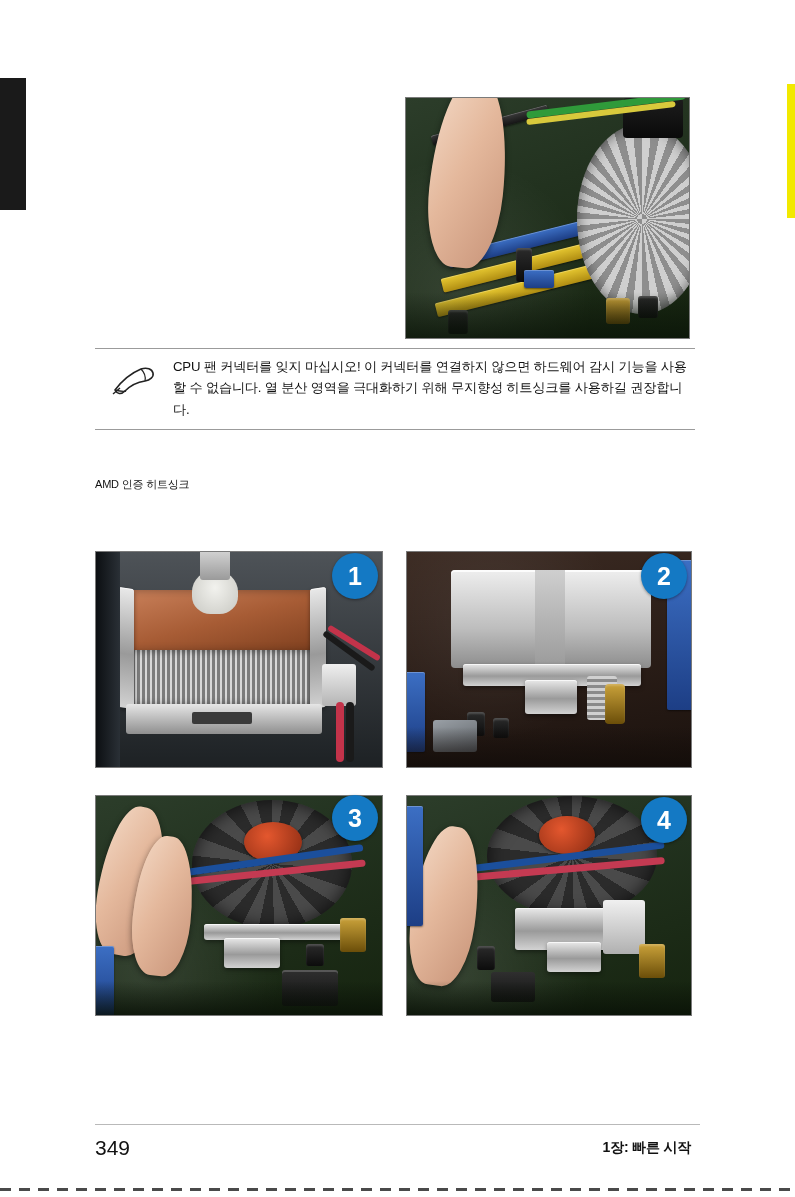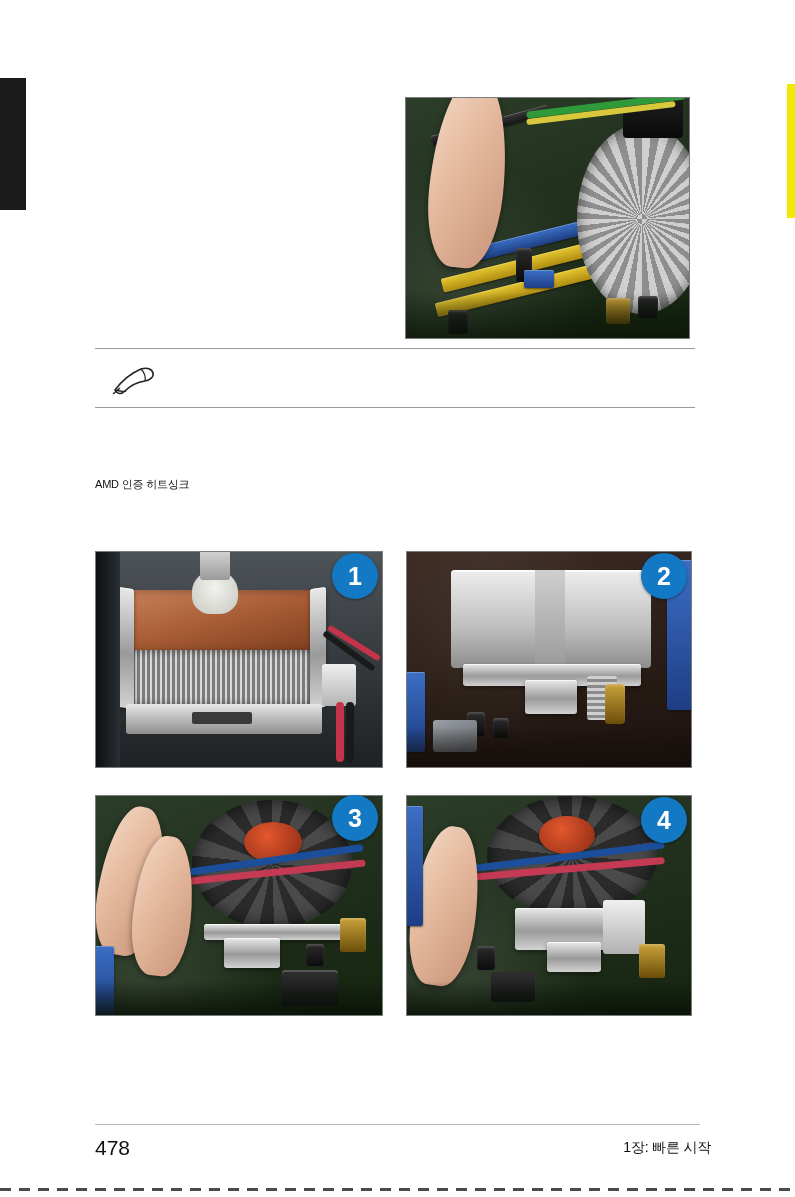--- a/index.html
+++ b/index.html
@@ -210,25 +210,25 @@
   
   #page-number {
     position: absolute;
     left: 95px;
     bottom: 37px;
     font-size: 21px;
     color: #111;
   }
   #footer-title {
     position: absolute;
-    right: 84px;
+    right: 104px;
     bottom: 40px;
     font-size: 14px;
     color: #111;
-    font-weight: normal;
+    font-weight: bold;
     letter-spacing: -0.2px;
   }
 </style>
 </head>
 <body>
 
 <div class="edge-black"></div>
 <div class="edge-yellow"></div>
 
 <div class="photo" id="photo-top">
@@ -262,20 +262,21 @@
   <div class="note-rule"></div>
   <div class="note-body">
     <div class="note-icon">
       <svg width="46" height="34" viewBox="0 0 46 34" aria-hidden="true">
         <path d="M4 26 C10 18, 18 10, 30 5 C36 3, 41 5, 42 9 C43 13, 39 16, 34 17 C27 18, 20 21, 14 27 C10 31, 6 30, 4 26 Z" fill="none" stroke="#222" stroke-width="1.6"></path>
         <path d="M4 26 C8 27, 12 28, 15 27" fill="none" stroke="#222" stroke-width="1.4"></path>
         <path d="M30 5 C33 8, 35 12, 34 17" fill="none" stroke="#222" stroke-width="1.2"></path>
         <path d="M2 30 L9 24" stroke="#222" stroke-width="1.4"></path>
       </svg>
     </div>
+    <div class="note-text">CPU 팬 커넥터를 잊지 마십시오! 이 커넥터를 연결하지 않으면 하드웨어 감시 기능을 사용할 수 없습니다. 열 분산 영역을 극대화하기 위해 무지향성 히트싱크를 사용하길 권장합니다.</div>
   </div>
   <div class="note-rule"></div>
 </div>
 
 <div id="section-heading">AMD 인증 히트싱크</div>
 
 <div class="photo" id="photo-1">
   <div class="scene">
     <div class="pcb" style="background:linear-gradient(180deg,#4e5358,#1d2124);"></div>
     <div class="hs-copper" style="left:32px; top:38px; width:190px; height:62px; border-radius:4px;"></div>
@@ -349,15 +350,15 @@
     <div class="cap gold" style="left:232px; top:148px; width:26px; height:34px;"></div>
     <div class="cap" style="left:70px; top:150px; width:18px; height:24px;"></div>
     <div class="slot blue" style="left:-8px; top:10px; width:24px; height:120px;"></div>
     <div style="position:absolute; left:84px; top:176px; width:44px; height:30px; background:linear-gradient(180deg,#2f2f2f,#121212); border-radius:3px;"></div>
     <div style="position:absolute; left:0; bottom:0; width:100%; height:34px; background:linear-gradient(180deg, rgba(20,35,15,0), rgba(8,16,6,.8));"></div>
   </div>
 </div>
 <div class="step-badge" id="badge-4">4</div>
 
 <div class="bottom-rule"></div>
-<div id="page-number">478</div>
+<div id="page-number">349</div>
 <div id="footer-title">1장: 빠른 시작</div>
 <div class="bottom-dash"></div>
 
 </body></html>

